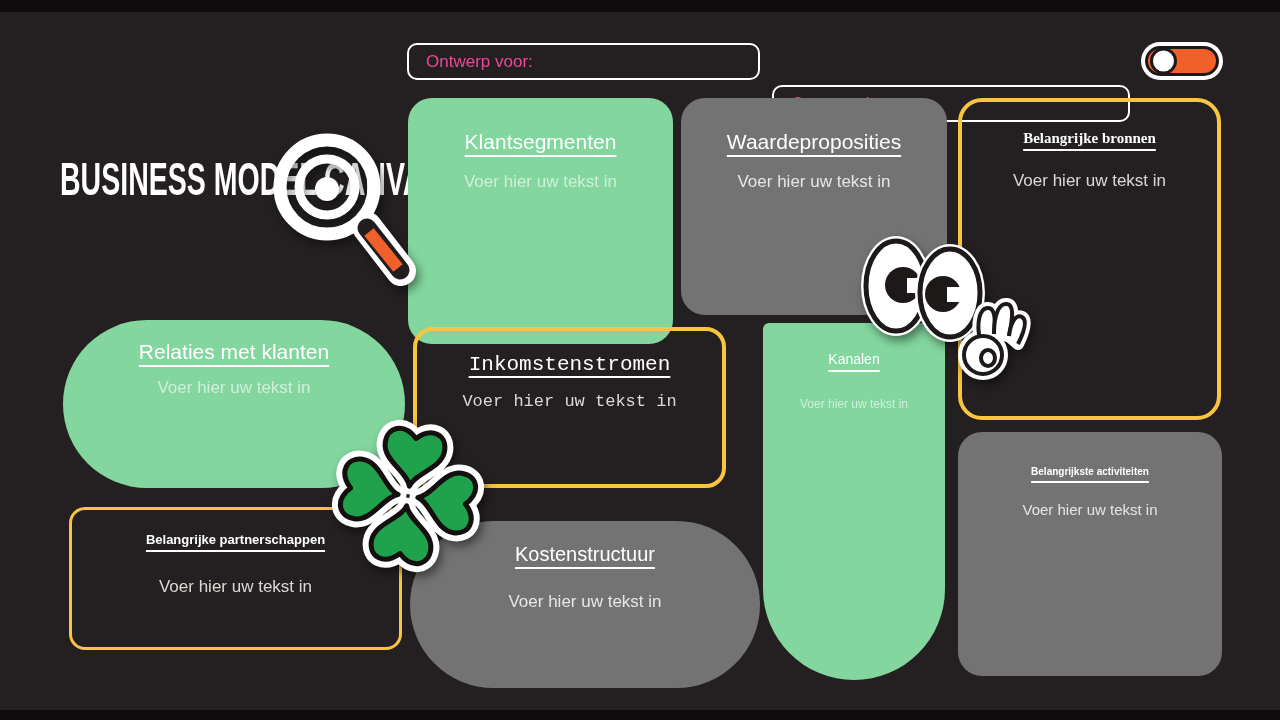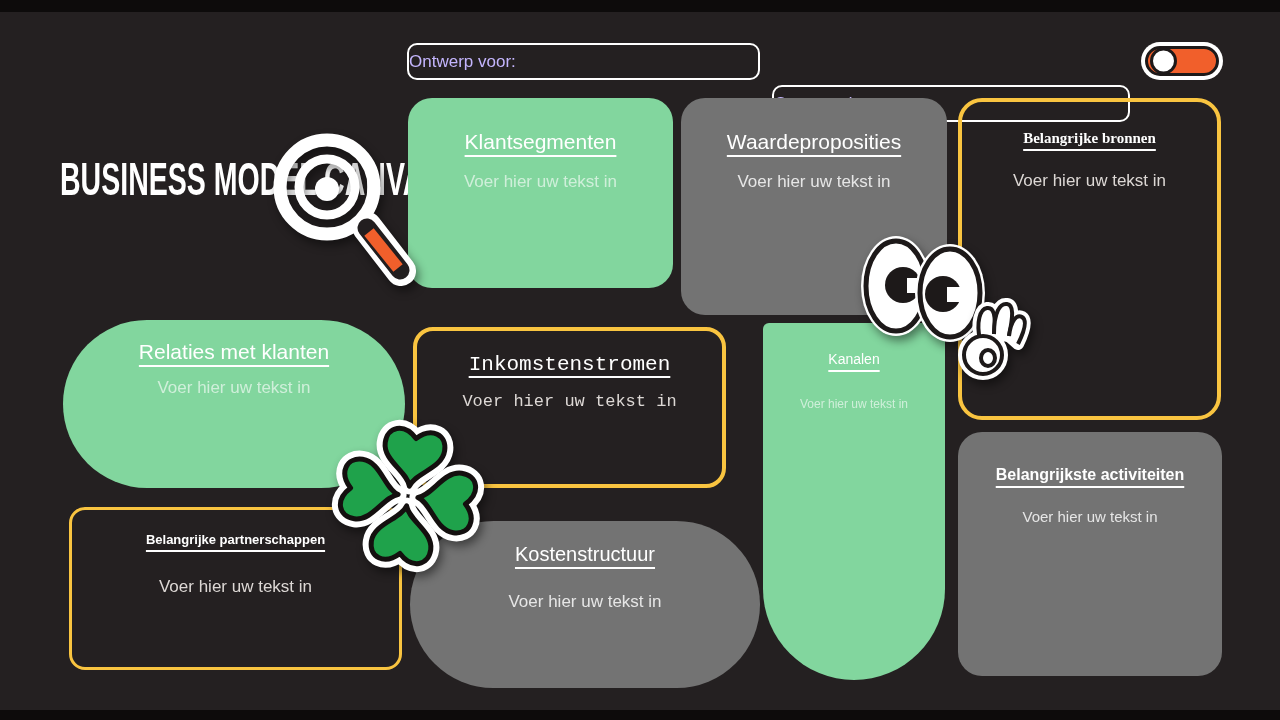--- a/index.html
+++ b/index.html
@@ -14,21 +14,21 @@
 
   .main-title{
     position:absolute;left:60px;top:152px;margin:0;
     color:#fff;font-size:46px;font-weight:800;letter-spacing:0px;
     transform:scaleX(0.62);transform-origin:left center;white-space:nowrap;
   }
 
   .field{
     position:absolute;top:43px;height:37px;box-sizing:border-box;
     border:2px solid #fff;border-radius:10px;display:flex;align-items:center;
-    color:#c4b5fd;font-size:17px;background:transparent;
+    padding-left:17px;color:#ec4899;font-size:17px;background:transparent;
   }
   .field.for{left:407px;width:353px;}
   .field.by{left:772px;width:358px;margin-top:42px;}
   .field .val{margin-left:8px;}
 
   .toggle{
     position:absolute;left:1141px;top:42px;width:82px;height:38px;
     background:#fff;border-radius:22px;box-sizing:border-box;padding:4px;cursor:pointer;
   }
   .toggle-track{
@@ -44,34 +44,34 @@
   .card .ttl{
     color:#fff;text-decoration:underline;text-underline-offset:6px;
     text-decoration-thickness:1.5px;display:block;
   }
   .card .body{display:block;}
 
   .c-green{background:#82d69e;}
   .c-orange{background:#737373;}
   .c-line{background:transparent;border:4px solid #f9c440;}
 
-  .k1{left:408px;top:98px;width:265px;height:190px;border-radius:24px;padding-top:32px;}
+  .k1{left:408px;top:98px;width:265px;height:246px;border-radius:24px;padding-top:32px;}
   .k2{left:681px;top:98px;width:266px;height:217px;border-radius:24px;padding-top:32px;}
   .k3{left:958px;top:98px;width:263px;height:322px;border-radius:24px;padding-top:28px;}
   .k4{left:63px;top:320px;width:342px;height:168px;border-radius:84px;padding-top:20px;}
   .k5{left:413px;top:327px;width:313px;height:161px;border-radius:20px;padding-top:22px;font-family:Liberation Mono, monospace;}
   .k6{left:763px;top:323px;width:182px;height:357px;border-radius:6px 6px 91px 91px;padding-top:28px;}
-  .k7{left:69px;top:507px;width:333px;height:163px;border-radius:16px;border-width:3px;padding-top:22px;}
+  .k7{left:69px;top:507px;width:333px;height:143px;border-radius:16px;border-width:3px;padding-top:22px;}
   .k8{left:410px;top:505px;width:350px;height:167px;border-radius:84px;padding-top:22px;margin-top:16px;}
   .k9{left:958px;top:432px;width:264px;height:244px;border-radius:24px;padding-top:34px;}
 
   .ttl-lg{font-size:21px;}
   .ttl-md{font-size:15px;font-weight:700;font-family:Liberation Serif, serif;}
   .ttl-sm{font-size:13px;font-weight:700;}
-  .ttl-xs{font-size:16px;font-weight:700;}
+  .ttl-xs{font-size:10px;font-weight:700;}
 
   .body-std{font-size:17px;}
   .body-sm{font-size:12px;}
   .body-md{font-size:15px;}
 
   .on-green .body{color:rgba(255,255,255,0.62);}
   .on-orange .body{color:rgba(255,255,255,0.82);}
   .on-dark .body{color:#ddd8d5;}
 
   .mt-14{margin-top:14px;} .mt-16{margin-top:16px;} .mt-18{margin-top:18px;}

